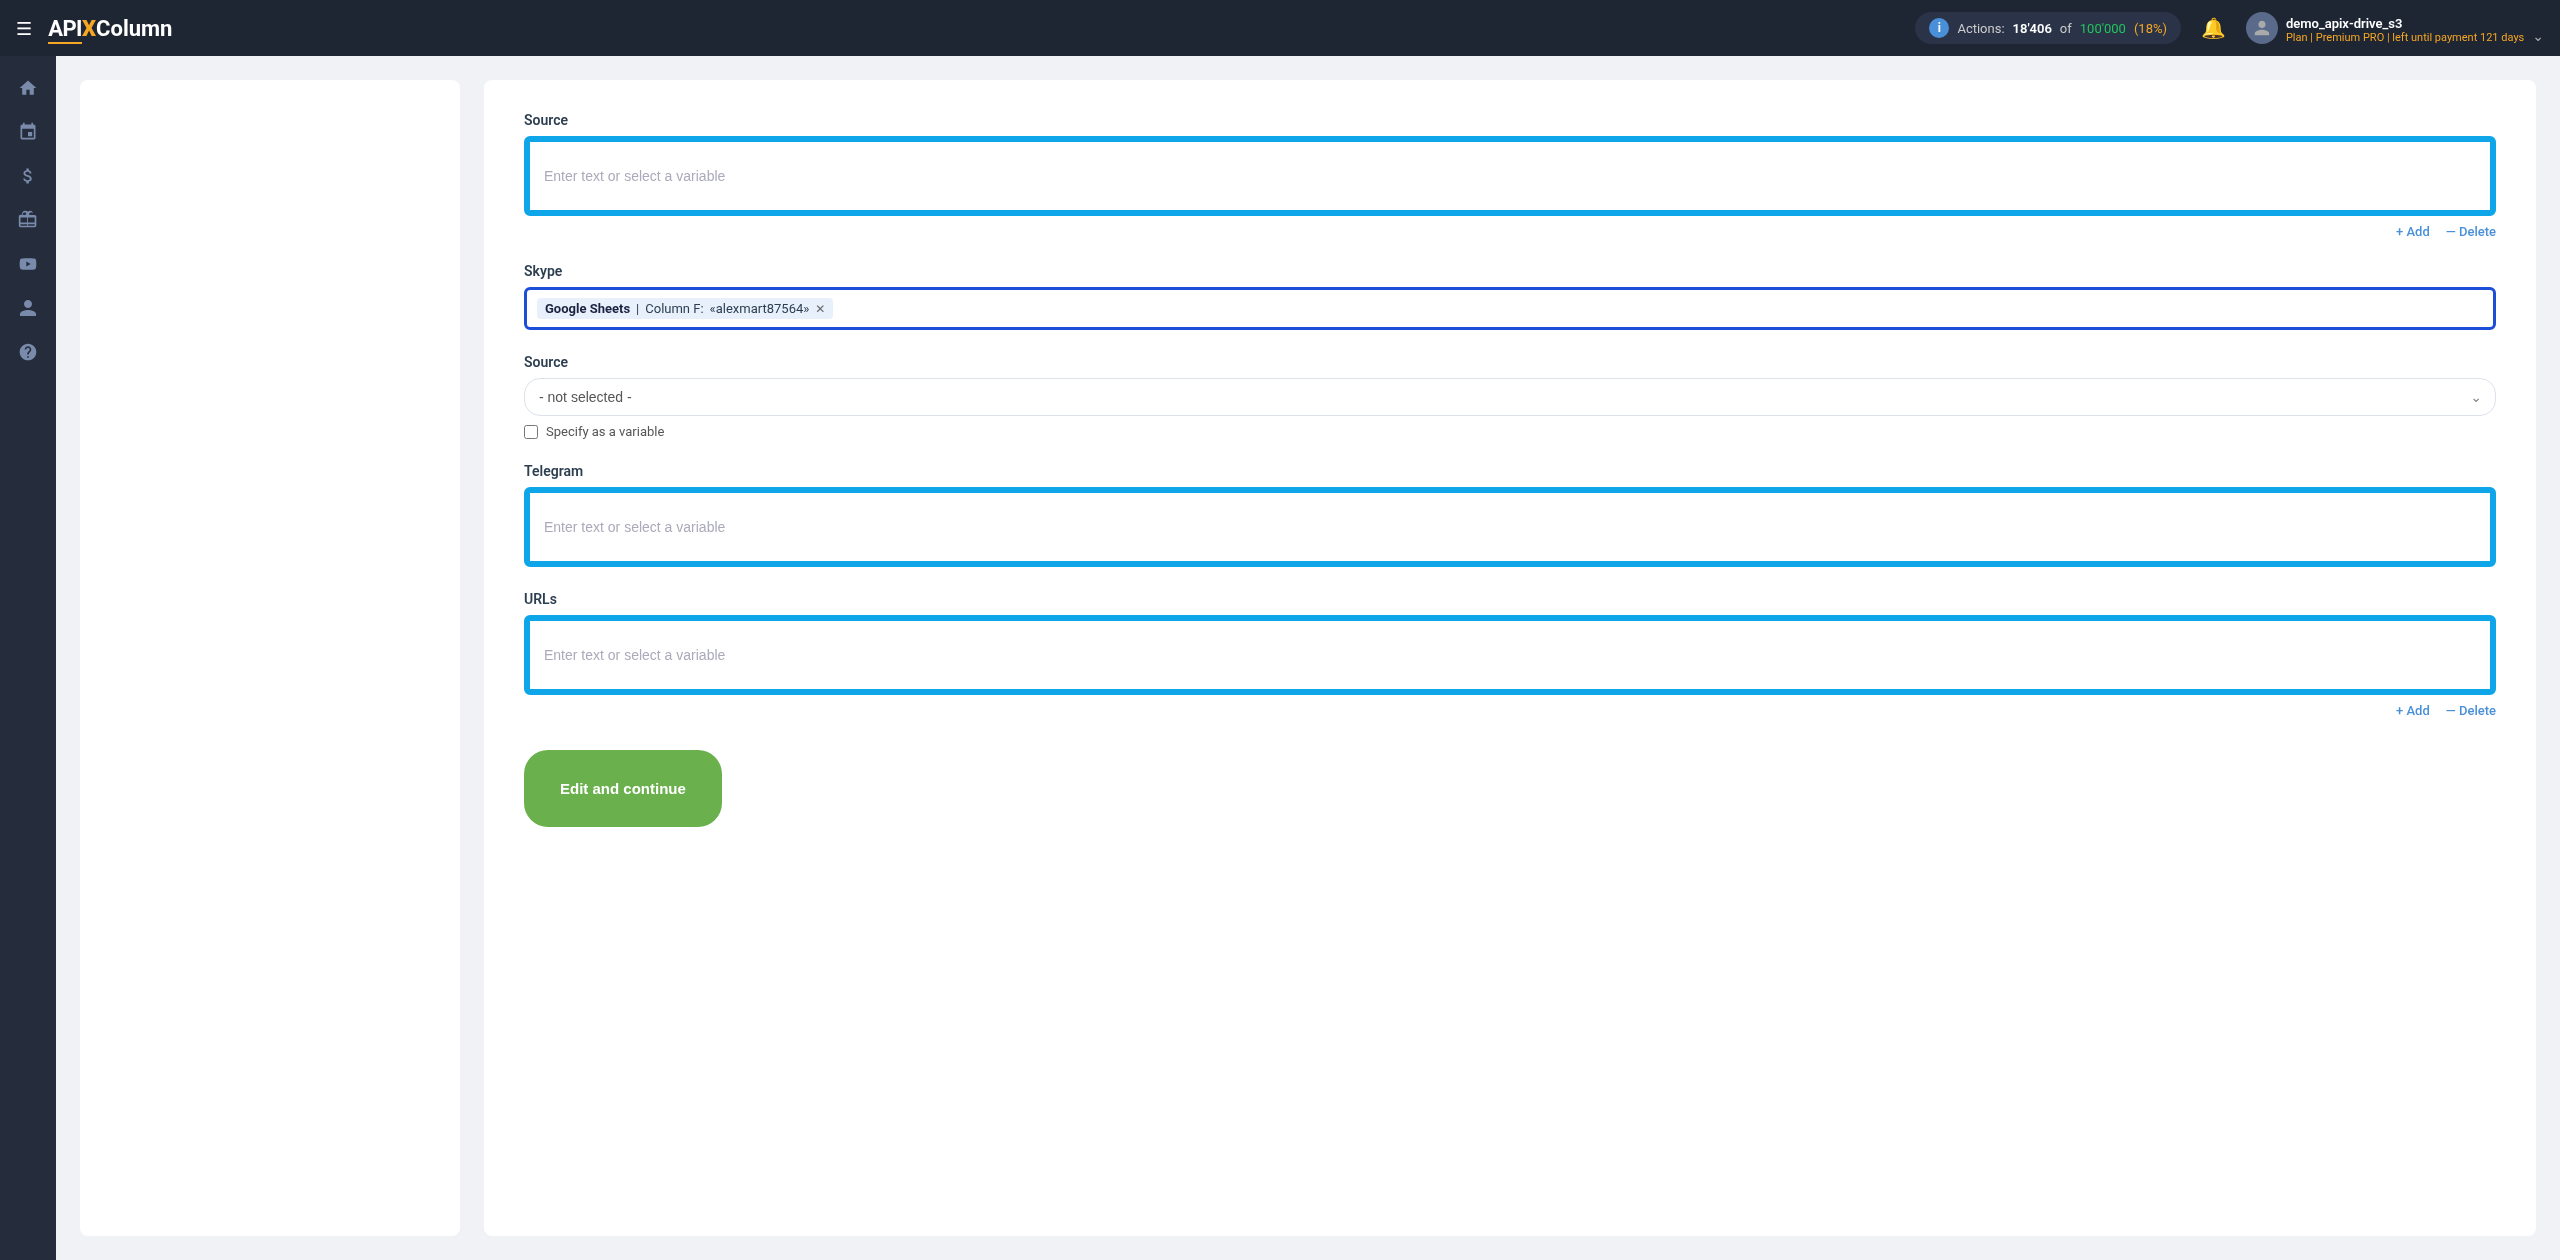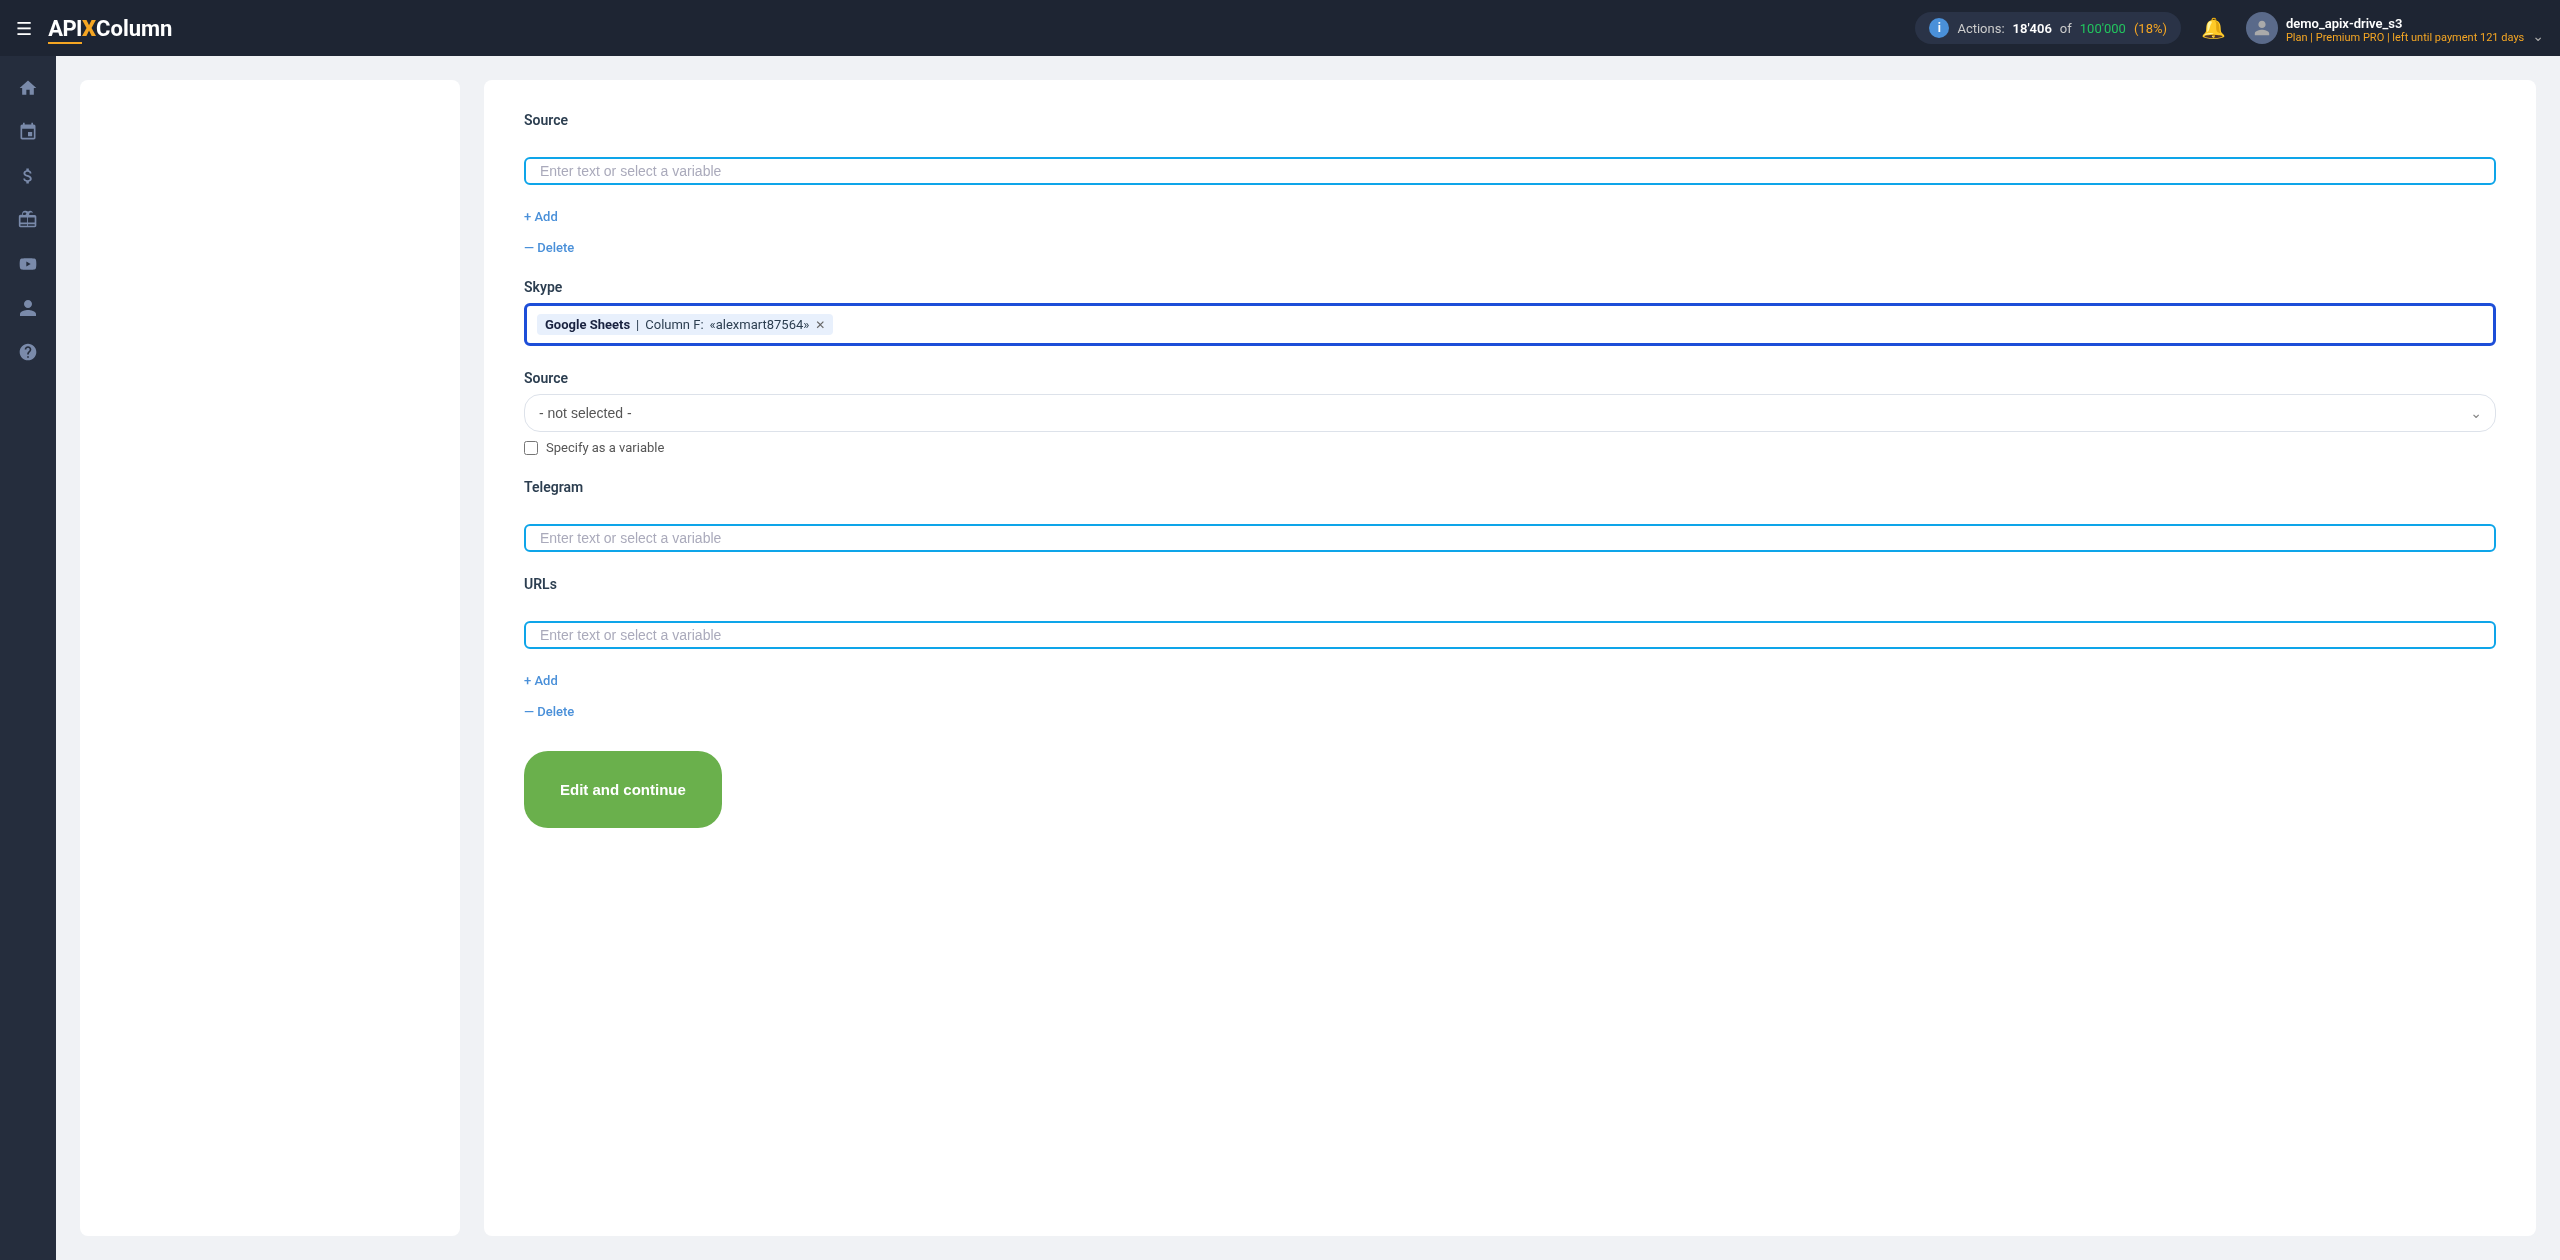--- a/index.html
+++ b/index.html
@@ -107,37 +107,35 @@
     
     .field-group { margin-bottom: 24px; }
     .field-label {
       font-size: 14px;
       font-weight: 600;
       color: #2c3e50;
       margin-bottom: 8px;
     }
     .text-input {
       width: 100%;
-      border: 2px solid #0ea5e9;
+      border: 6px solid #0ea5e9;
       border-radius: 6px;
-      padding: 4px 14px;
+      padding: 26px 14px;
       font-size: 14px;
       color: #888;
       outline: none;
       background: #fff;
-      margin-top: 21px;
     }
     .text-input::placeholder { color: #aab; }
 
     .add-delete-row {
       display: flex;
       justify-content: flex-end;
       gap: 16px;
-      margin-top: 24px;
-      flex-direction: column;
+      margin-top: 8px;
     }
     .add-link, .delete-link {
       font-size: 13px;
       cursor: pointer;
       text-decoration: none;
       font-weight: 500;
     }
     .add-link { color: #4a90d9; }
     .delete-link { color: #4a90d9; }
 

